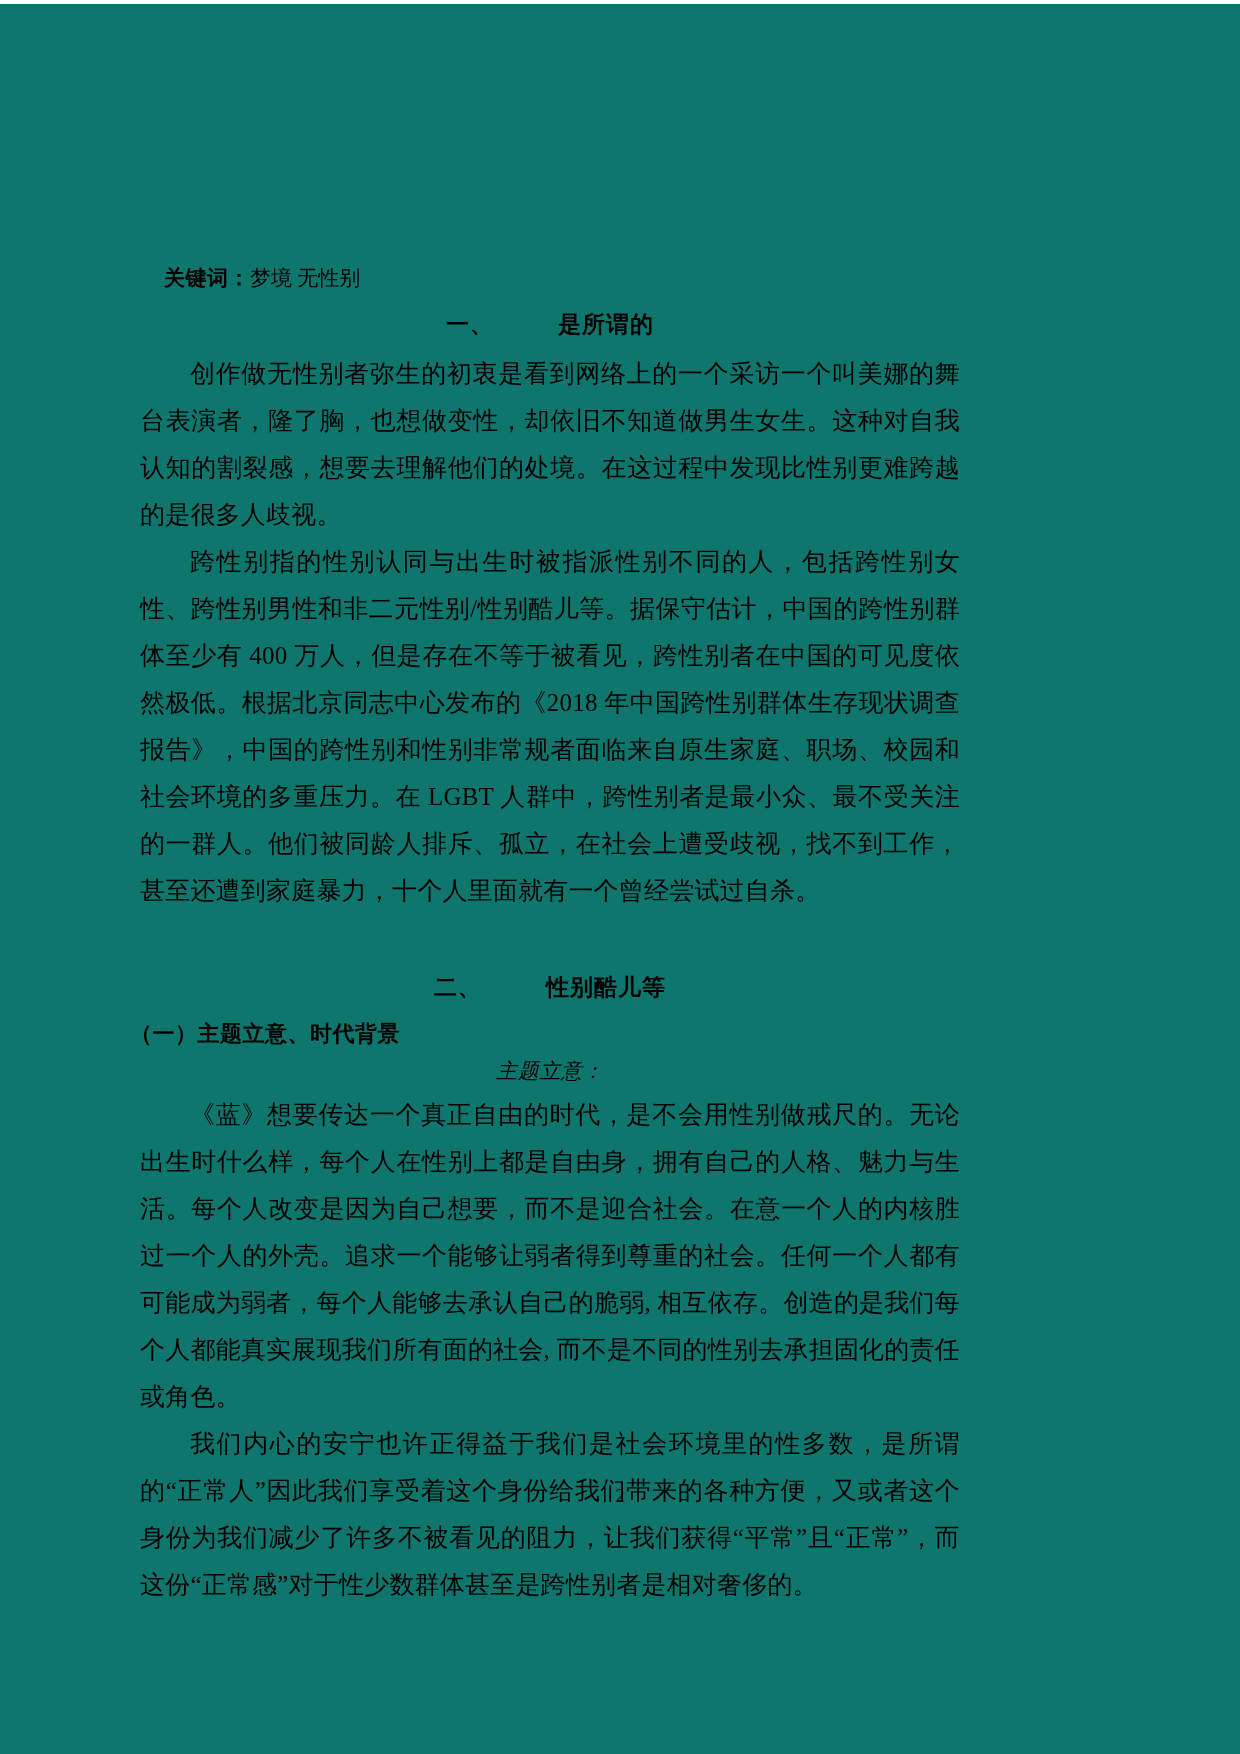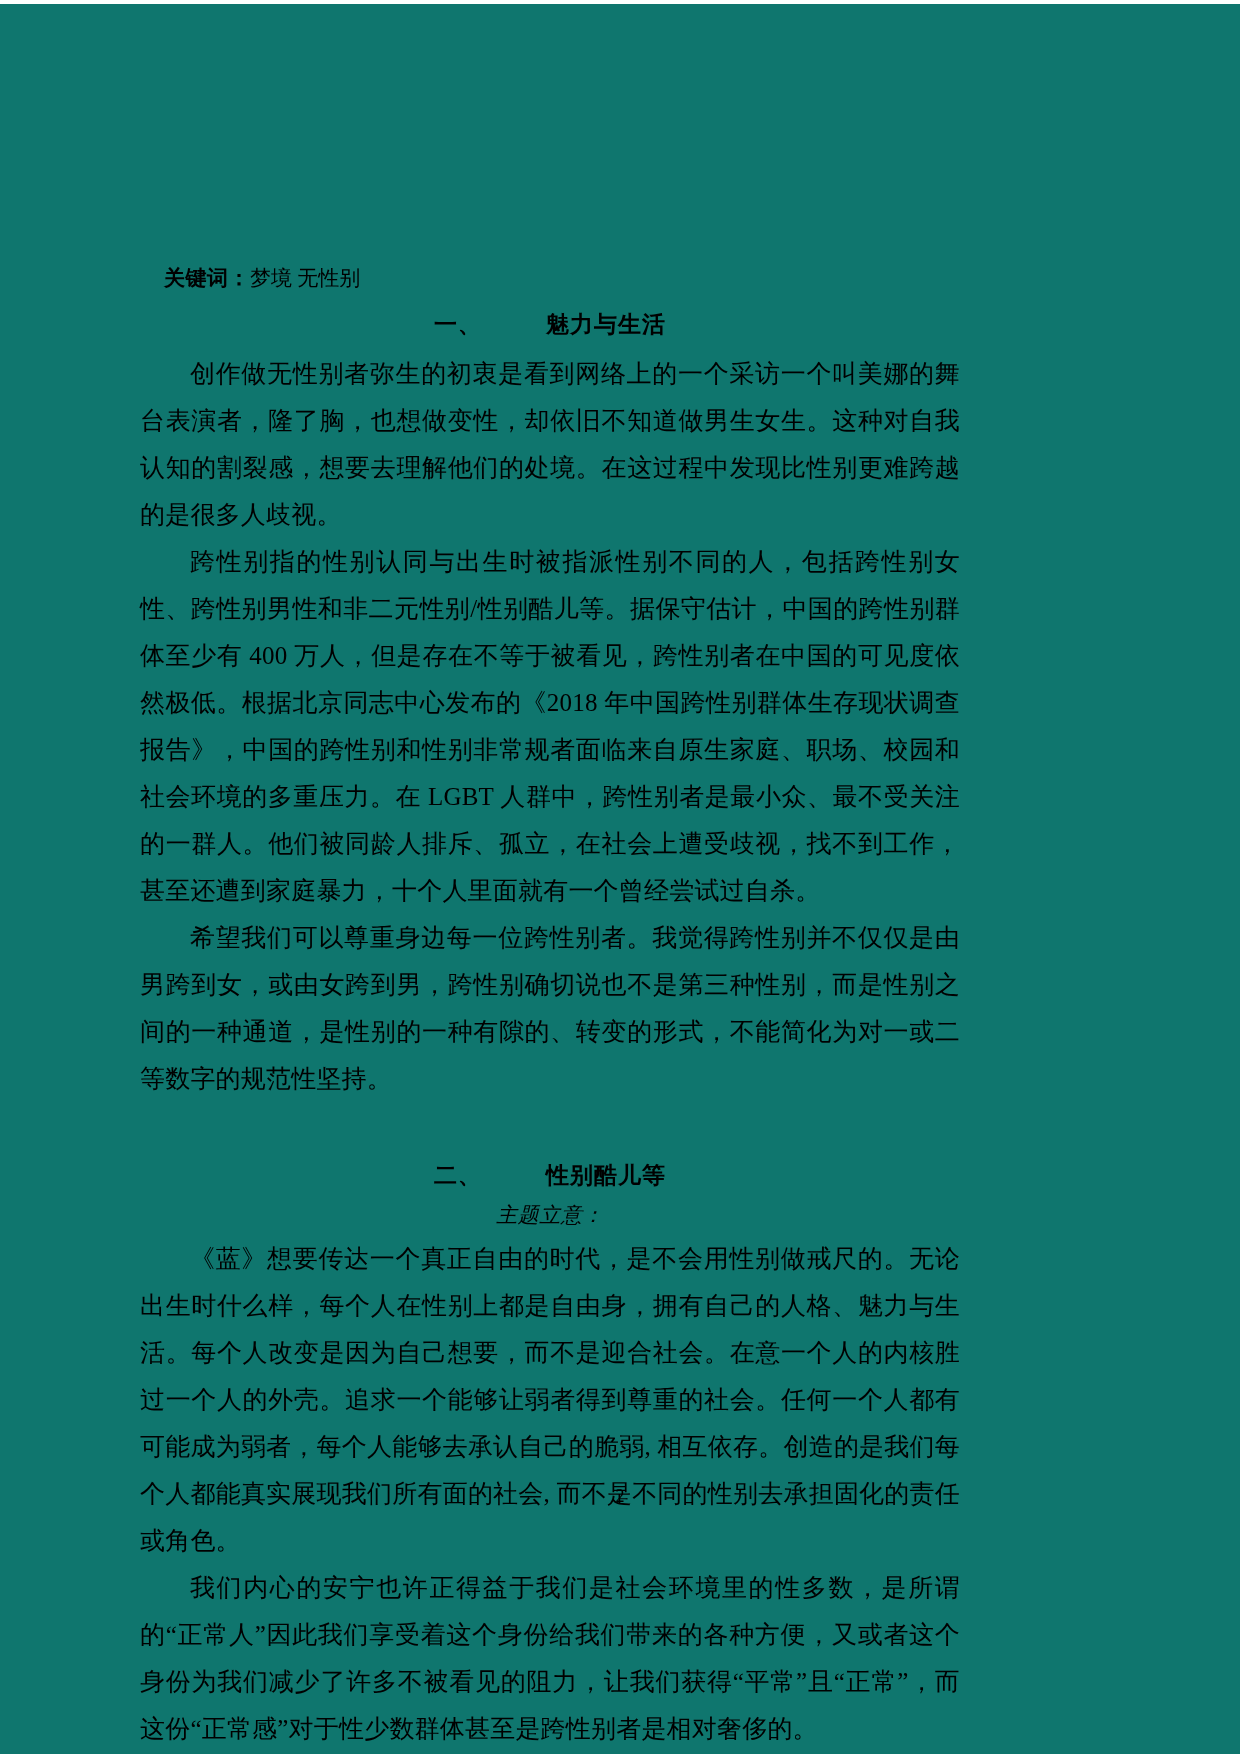--- a/index.html
+++ b/index.html
@@ -96,33 +96,33 @@
 
 <div class="page">
 
   <div class="content">
 
     <div class="keywords">
       <span class="kw-label">关键词：</span><span class="kw-value">梦境  无性别</span>
     </div>
 
     <div class="h1">
-      <span class="num">一、</span><span>魅力与生活</span>
+      <span class="num">一、</span><span>是所谓的</span>
     </div>
 
     <p class="body">创作做无性别者弥生的初衷是看到网络上的一个采访一个叫美娜的舞台表演者，隆了胸，也想做变性，却依旧不知道做男生女生。这种对自我认知的割裂感，想要去理解他们的处境。在这过程中发现比性别更难跨越的是很多人歧视。</p>
     <p class="body">跨性别指的性别认同与出生时被指派性别不同的人，包括跨性别女性、跨性别男性和非二元性别/性别酷儿等。据保守估计，中国的跨性别群体至少有 400 万人，但是存在不等于被看见，跨性别者在中国的可见度依然极低。根据北京同志中心发布的《2018 年中国跨性别群体生存现状调查报告》，中国的跨性别和性别非常规者面临来自原生家庭、职场、校园和社会环境的多重压力。在 LGBT 人群中，跨性别者是最小众、最不受关注的一群人。他们被同龄人排斥、孤立，在社会上遭受歧视，找不到工作，甚至还遭到家庭暴力，十个人里面就有一个曾经尝试过自杀。</p>
-    <p class="body">希望我们可以尊重身边每一位跨性别者。我觉得跨性别并不仅仅是由男跨到女，或由女跨到男，跨性别确切说也不是第三种性别，而是性别之间的一种通道，是性别的一种有隙的、转变的形式，不能简化为对一或二等数字的规范性坚持。</p>
 
     <div class="spacer-lg"></div>
 
     <div class="h1">
       <span class="num">二、</span><span>性别酷儿等</span>
     </div>
 
+    <div class="h2">（一）主题立意、时代背景</div>
 
     <div class="centered-label">主题立意：</div>
 
     <p class="body">《蓝》想要传达一个真正自由的时代，是不会用性别做戒尺的。无论出生时什么样，每个人在性别上都是自由身，拥有自己的人格、魅力与生活。每个人改变是因为自己想要，而不是迎合社会。在意一个人的内核胜过一个人的外壳。追求一个能够让弱者得到尊重的社会。任何一个人都有可能成为弱者，每个人能够去承认自己的脆弱, 相互依存。创造的是我们每个人都能真实展现我们所有面的社会, 而不是不同的性别去承担固化的责任或角色。</p>
     <p class="body">我们内心的安宁也许正得益于我们是社会环境里的性多数，是所谓的“正常人”因此我们享受着这个身份给我们带来的各种方便，又或者这个身份为我们减少了许多不被看见的阻力，让我们获得“平常”且“正常”，而这份“正常感”对于性少数群体甚至是跨性别者是相对奢侈的。</p>
 
   </div>
 
   <div class="page-number">2</div>
 

